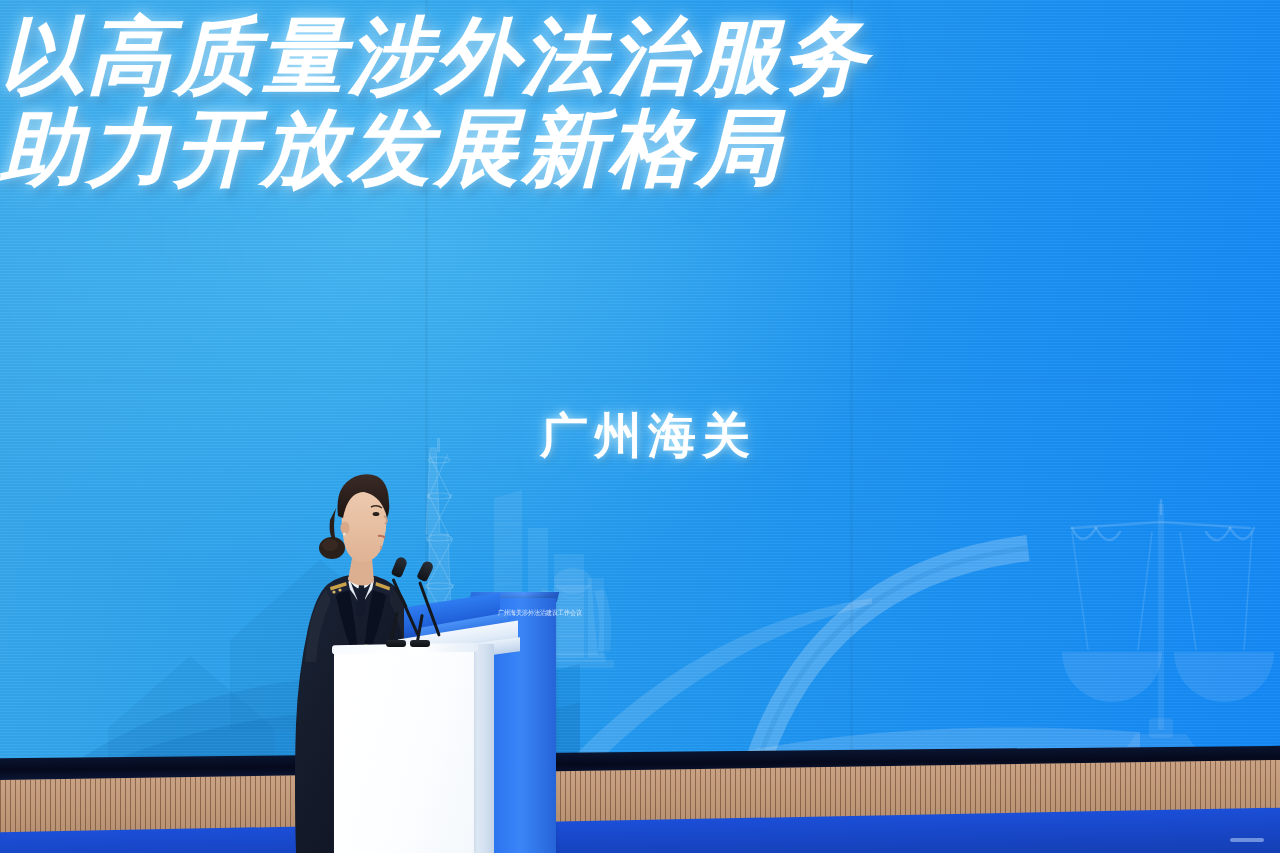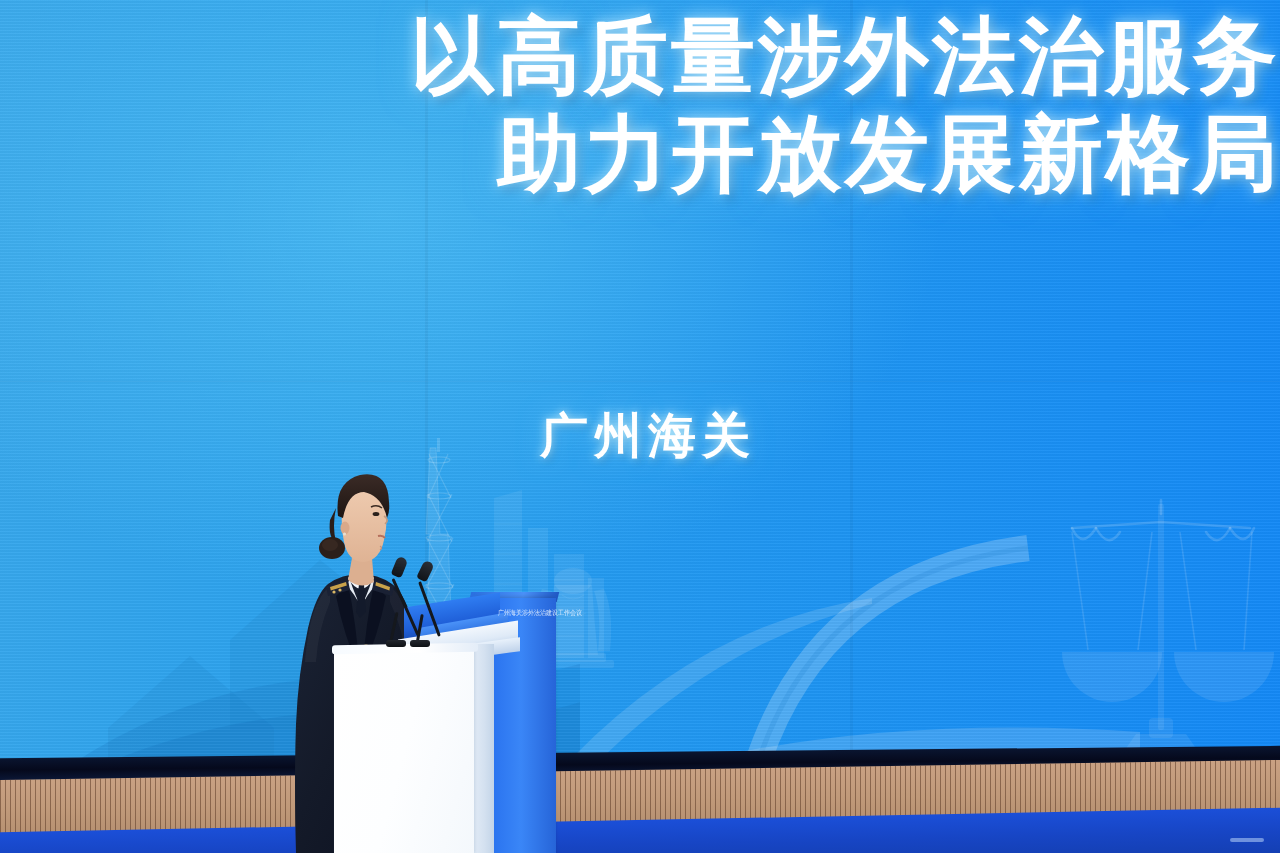--- a/index.html
+++ b/index.html
@@ -52,37 +52,38 @@
 
   
   .art { position:absolute; inset:0; overflow:hidden; }
   .art svg { position:absolute; }
 
   
   .title-block {
     position: absolute;
     left: 0; top: 14px;
     width: 1280px;
-    text-align: right;
+    text-align: left;
     z-index: 6;
+    font-style: italic;
   }
   .title-line {
     color: #ffffff;
     font-family: "Liberation Serif", serif;
     font-weight: bold;
     font-size: 84px;
     line-height: 1.02;
     letter-spacing: 3px;
     text-shadow:
       0 0 14px rgba(190,235,255,0.85),
       0 0 34px rgba(120,205,255,0.55),
       5px 6px 9px rgba(10,95,160,0.45);
     white-space: nowrap;
   }
-  .title-line.l2 { margin-top: 12px; }
+  .title-line.l2 { margin-top: 6px; }
 
   .subtitle {
     position: absolute;
     left: 8px; top: 404px;
     width: 1280px;
     text-align: center;
     z-index: 6;
   }
   .subtitle span {
     color: #ffffff;

